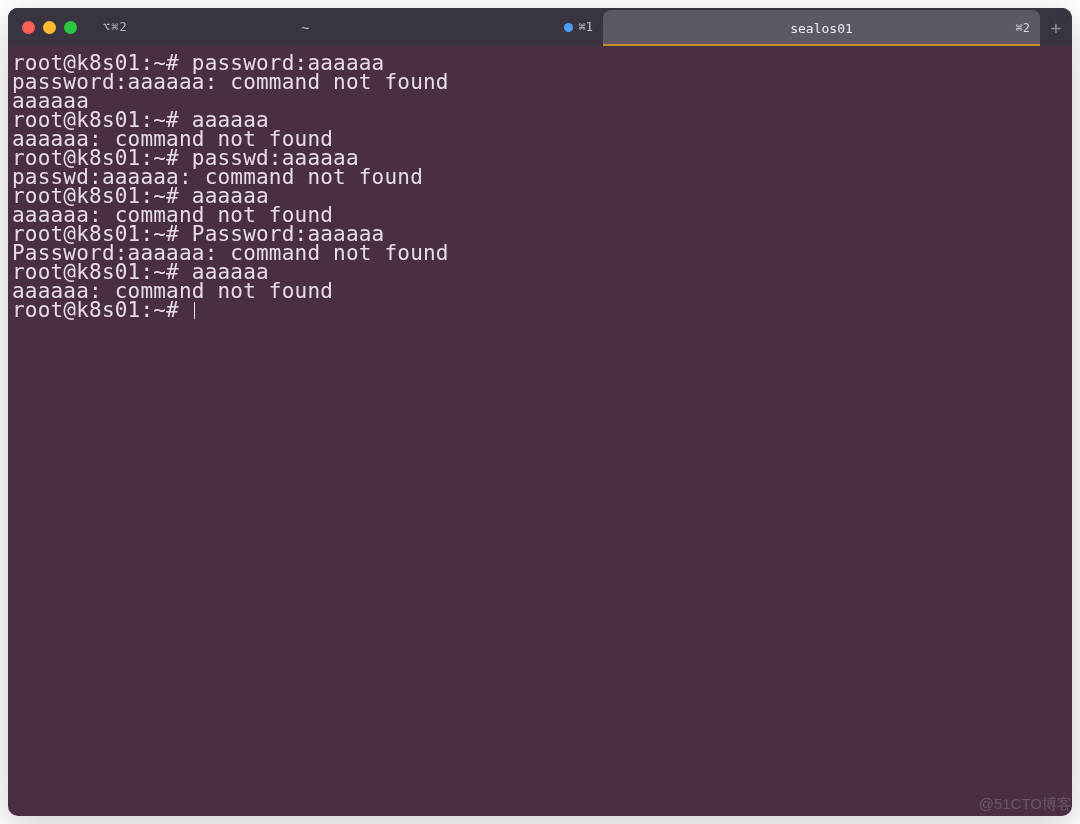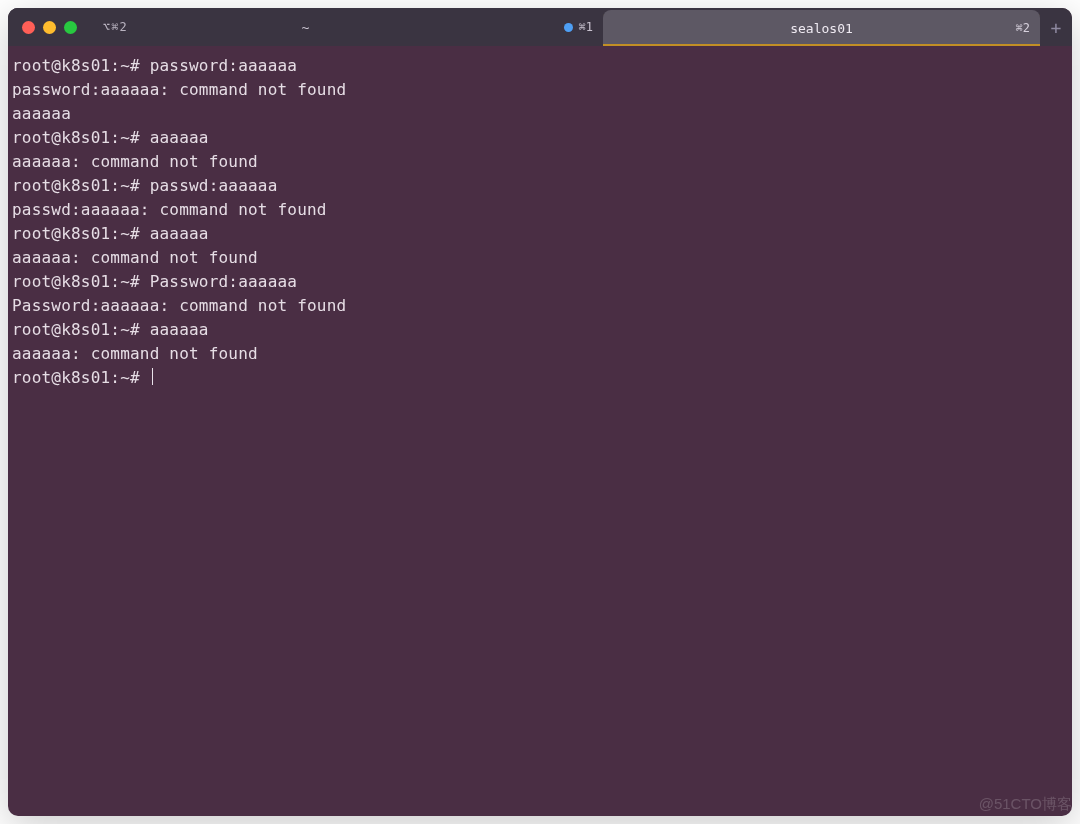--- a/index.html
+++ b/index.html
@@ -27,21 +27,21 @@
     flex:1; display:flex; align-items:center; justify-content:center; position:relative;
     background:#5d5864; border-top-left-radius:8px; border-top-right-radius:8px;
     margin-top:2px; box-shadow:inset 0 -2px 0 #ffb000a0;
   }
   .tab .tlabel{color:#efeaf2;}
   .tab .thint{position:absolute; right:10px; color:#d7d1dd; font-size:12px;}
   .newtab {
     width:32px; display:flex; align-items:center; justify-content:center; color:#8e89a0; font-size:18px;
   }
   .content {
-    flex:1; padding:8px 12px 2px 4px; font-size:16px; line-height:24px;
+    flex:1; padding:8px 12px 2px 4px; font-size:21px; line-height:19px;
     color:#e6dde5; letter-spacing:0.2px; white-space:pre;
   }
   .prompt .prefix{color:#e6dde5;}
   .cursor{display:inline-block;width:1.2px;height:17px;background:#e9e2ea;vertical-align:-2px;margin-left:2px;}
   .watermark{
     position:absolute; right:8px; bottom:10px; color:rgba(255,255,255,0.18); font-size:15px;
     font-family:-apple-system,BlinkMacSystemFont,"Segoe UI",sans-serif;
   }
 </style>
 </head>

